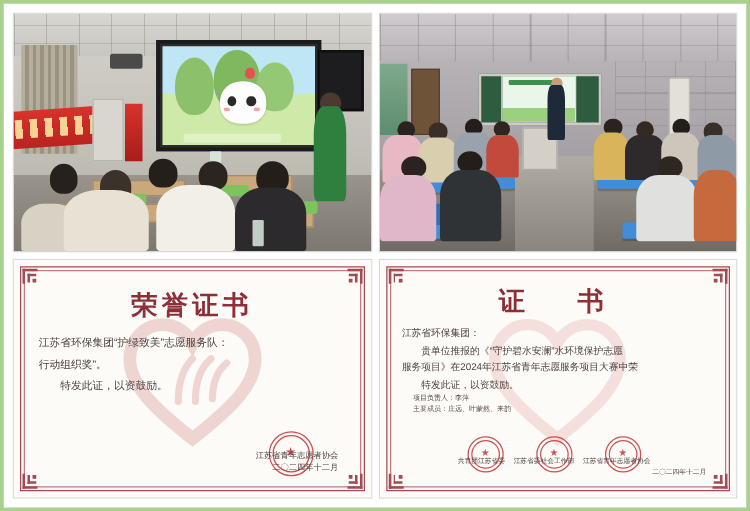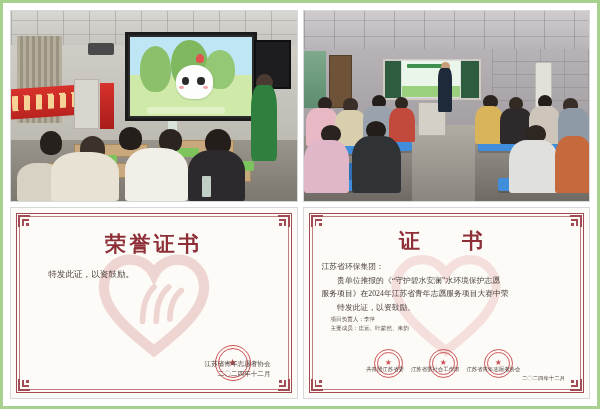--- a/index.html
+++ b/index.html
@@ -150,21 +150,21 @@
   .corner i:nth-child(3){left:4px;top:4px;width:7px;height:1.5px;}
   .corner i:nth-child(4){left:4px;top:4px;width:1.5px;height:7px;}
   .corner i:nth-child(5){left:8px;top:8px;width:3px;height:3px;}
 
   .cert-inner{position:absolute;inset:12px;display:flex;flex-direction:column;}
   .cert-title{text-align:center;color:#8e2f38;font-weight:bold;
     font-family:"DejaVu Serif","Liberation Serif",serif;letter-spacing:.16em;}
   .c1 .cert-title{font-size:21px;margin:10px 0 2px;}
   .c2 .cert-title{font-size:21px;margin:7px 0 2px;letter-spacing:.5em;font-family:Liberation Serif, serif;}
   .cert-body{position:relative;z-index:2;color:#4a3f3c;
-    font-family:Liberation Serif, serif;}
+    font-family:Liberation Sans, sans-serif;}
   .c1 .cert-body{font-size:8.6px;line-height:1.95;padding:6px 8px 0 8px;}
   .c2 .cert-body{font-size:7.8px;line-height:1.75;padding:3px 6px 0 6px;}
   .indent{text-indent:2em;}
   .small-line{font-size:5.6px;line-height:1.7;text-indent:1.6em;color:#5a4d48;}
   .cert-foot{position:relative;z-index:3;margin-top:auto;text-align:right;
     font-family:"DejaVu Serif","Liberation Serif",serif;color:#4a3f3c;}
   .c1 .cert-foot{font-size:6.6px;line-height:1.5;padding:0 14px 6px 0;}
   .c2 .cert-foot{font-size:5.4px;line-height:1.5;padding:0 6px 4px 0;text-align:center;}
   .seal{position:absolute;border-radius:50%;border:1.6px solid #c0282d;
     color:#c0282d;opacity:.82;display:flex;align-items:center;justify-content:center;}
@@ -326,20 +326,22 @@
           </div>
       <div class="heart">
         <svg viewBox="0 0 100 100" aria-hidden="true">
           <path d="M50 88 C22 66 6 50 6 32 C6 18 17 8 29 8 C38 8 46 13 50 21 C54 13 62 8 71 8 C83 8 94 18 94 32 C94 50 78 66 50 88 Z" fill="none" stroke="#cf7f80" stroke-width="9"></path>
           <path d="M40 62 C40 48 44 38 50 32 M52 62 C52 46 57 37 63 32 M64 60 C64 48 68 40 74 35" fill="none" stroke="#cf7f80" stroke-width="5" stroke-linecap="round"></path>
         </svg>
       </div>
       <div class="cert-inner">
         <div class="cert-title">荣誉证书</div>
         <div class="cert-body">
+          <div>江苏省环保集团“护绿致美”志愿服务队：</div>
+          <div>行动组织奖”。</div>
           <div class="indent">特发此证，以资鼓励。</div>
         </div>
         <div class="cert-foot">
           <div>江苏省青年志愿者协会</div>
           <div>二〇二四年十二月</div>
         </div>
       </div>
       <div class="seal">
         <div class="seal-ring"></div>
         <span class="star">★</span>

